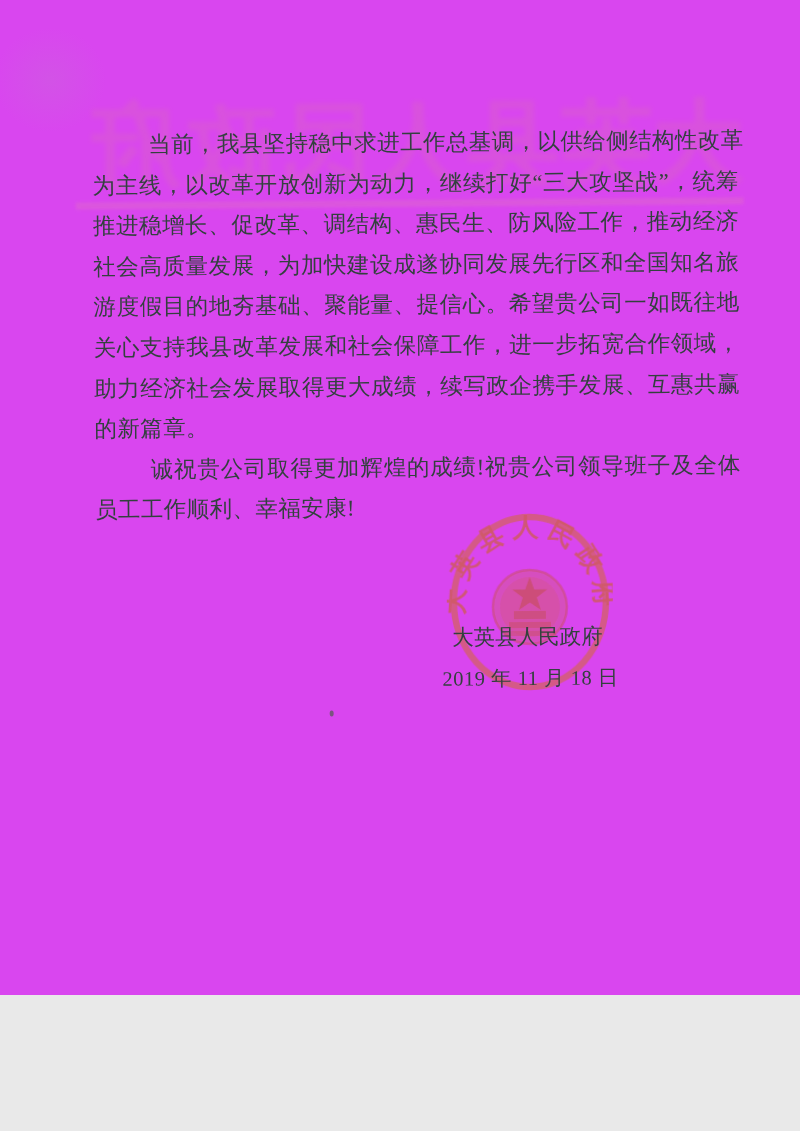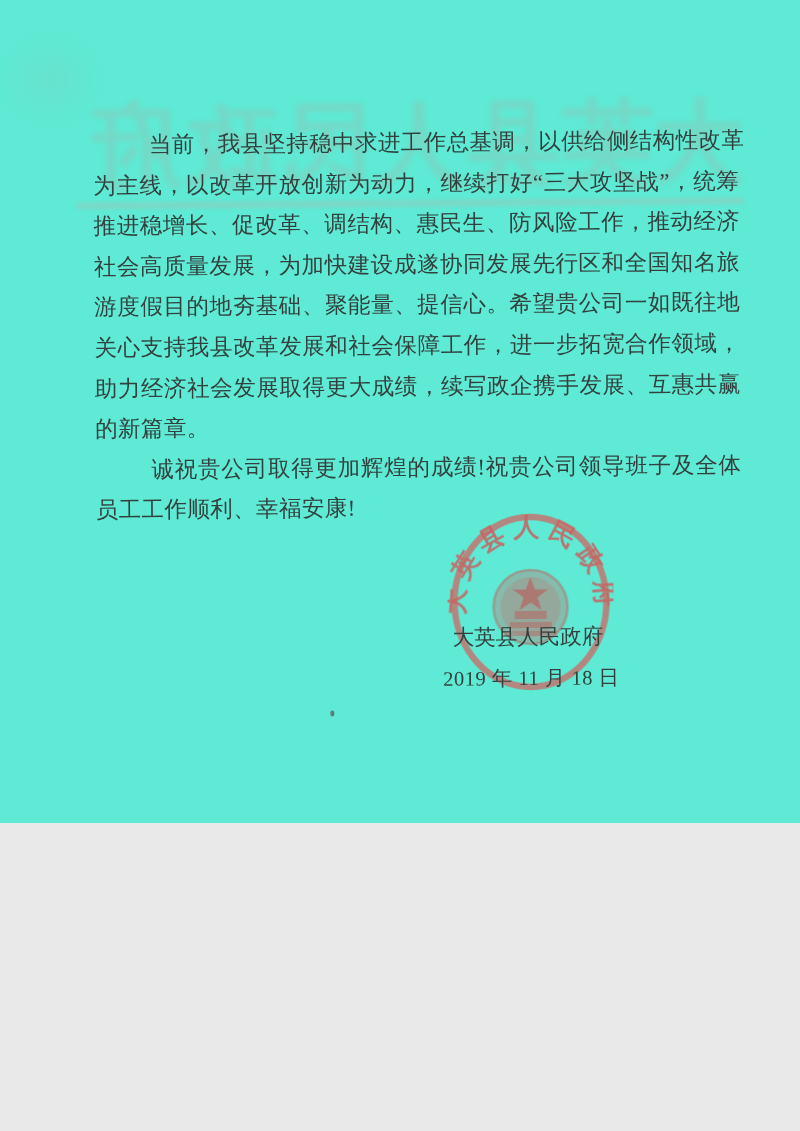--- a/index.html
+++ b/index.html
@@ -1,20 +1,20 @@
 <!DOCTYPE html>
 <html><head>
 <meta charset="utf-8">
 <style>
   html,body{margin:0;padding:0;background:#e9e9e9;}
   .page{
     position:relative;
-    width:800px;height:823px;
+    width:800px;height:995px;
     margin:0 auto;
-    background:#5eead4;
+    background:#d946ef;
     overflow:hidden;
     font-family:"Liberation Serif","DejaVu Serif",serif;
   }
   .tilt{
     position:absolute;inset:0;
     transform:rotate(-0.45deg);
     transform-origin:50% 50%;
   }
   
   .bleed-watermark{

